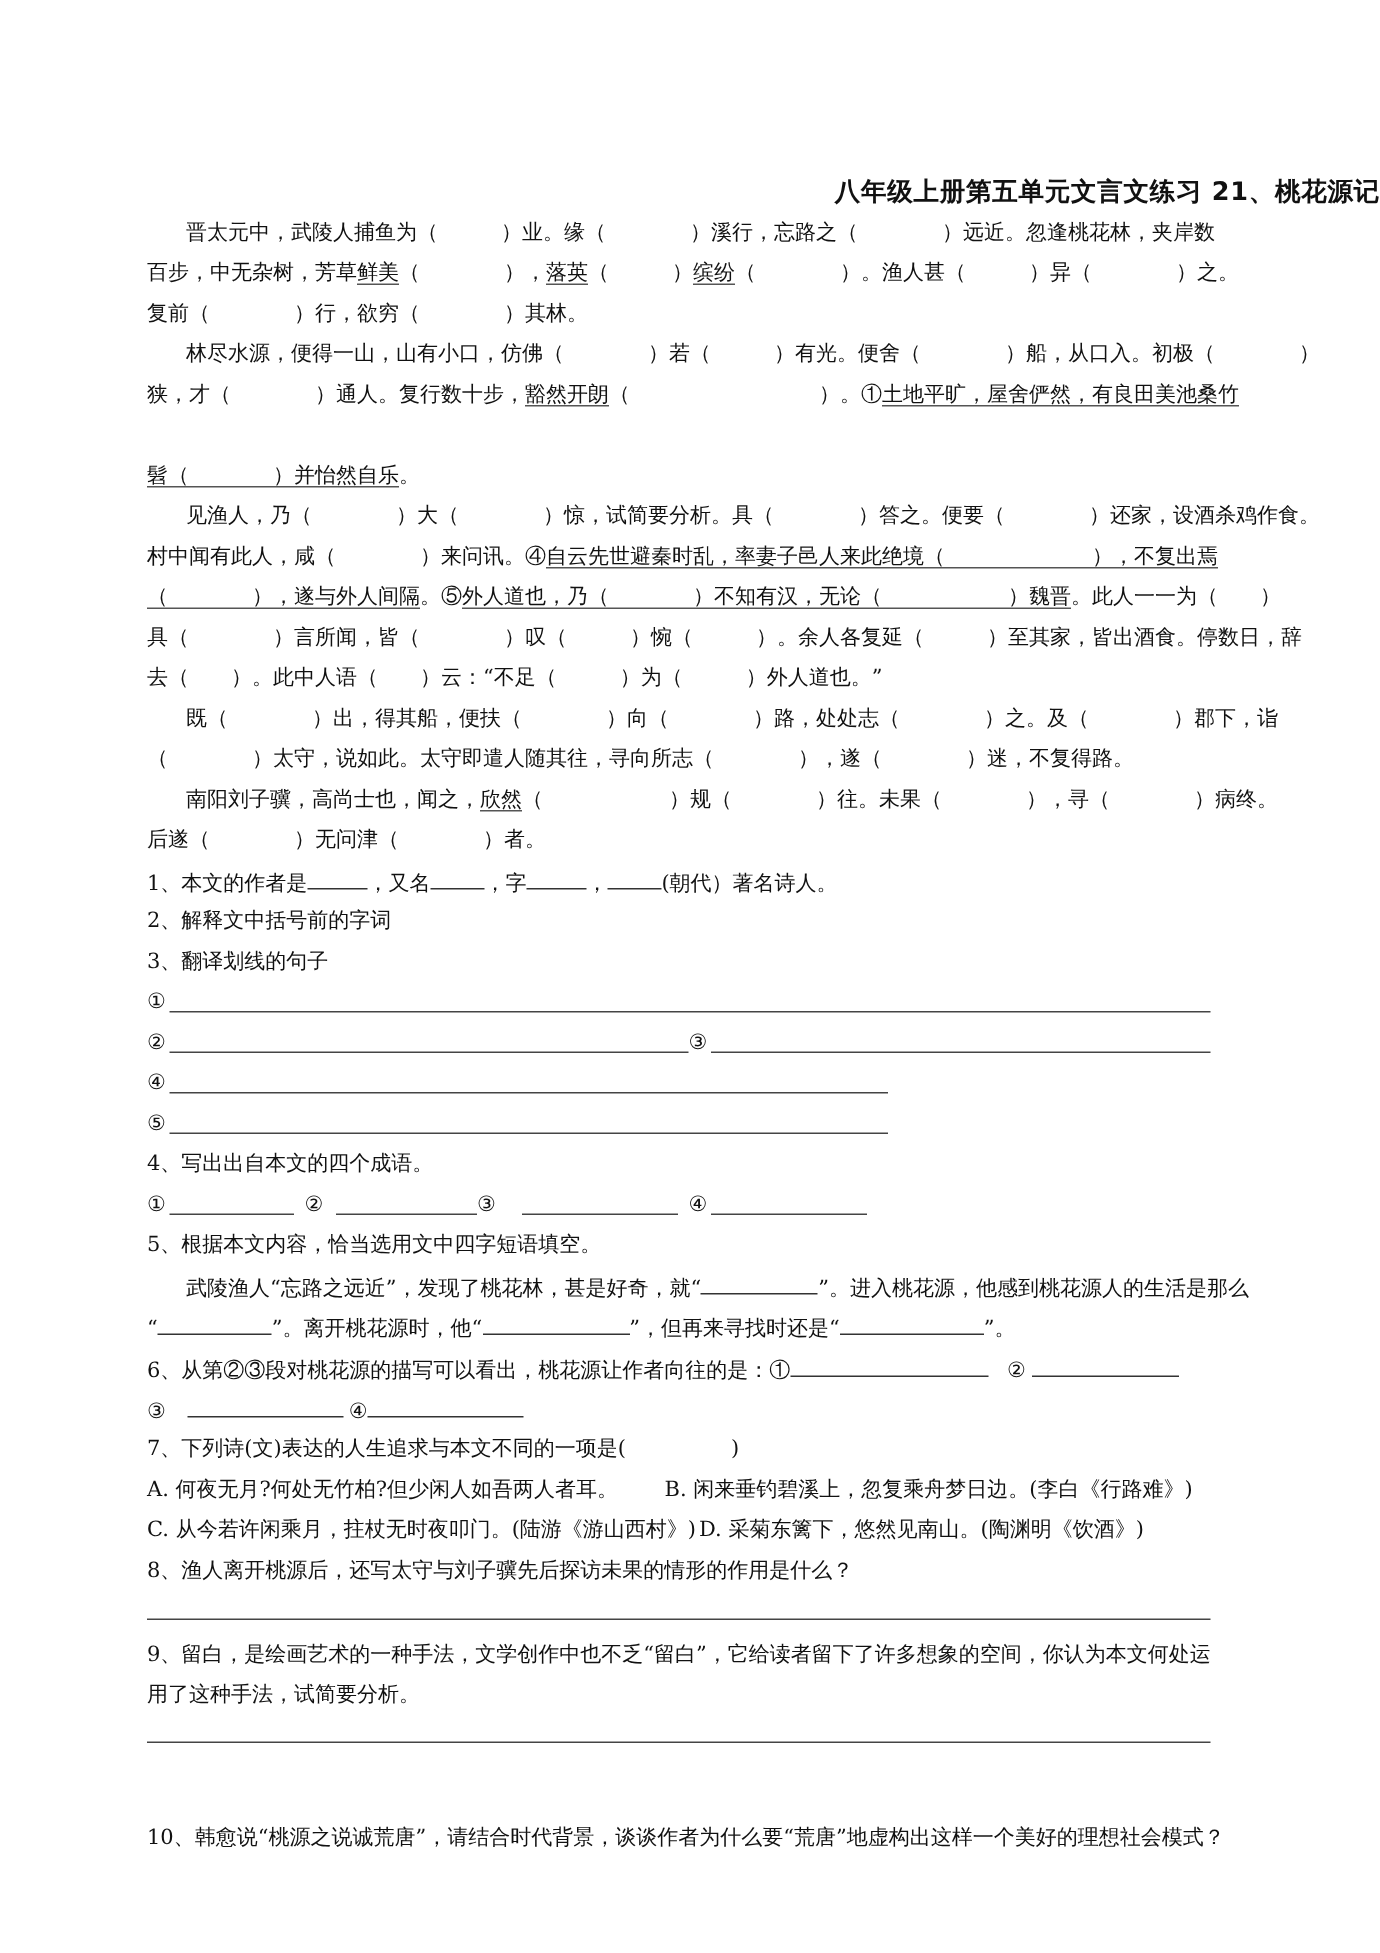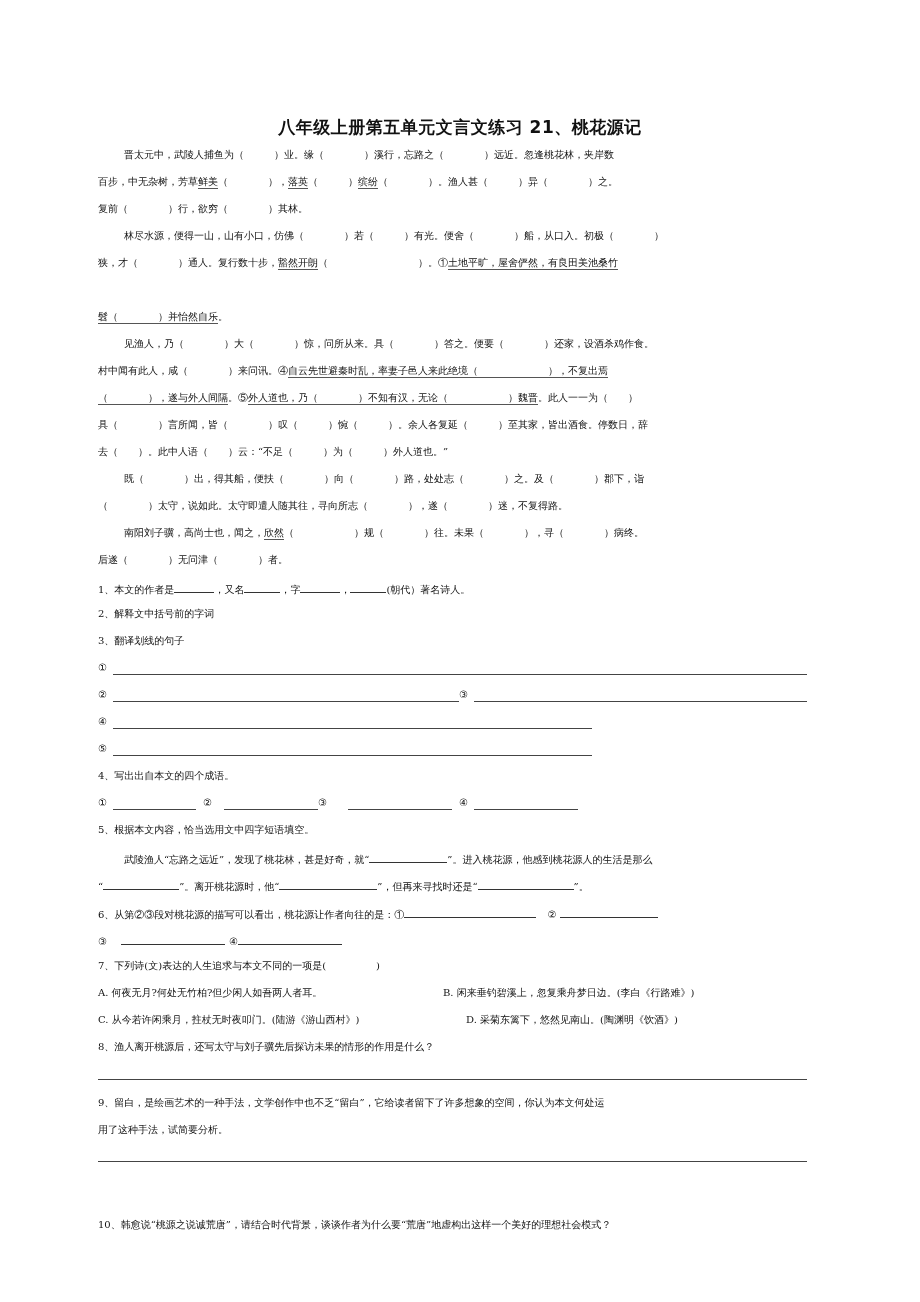--- a/index.html
+++ b/index.html
@@ -3,27 +3,27 @@
 <meta charset="utf-8">
 <style>
   html, body { margin: 0; padding: 0; background: #ffffff; }
   body {
     width: 920px; height: 1302px; position: relative; overflow: hidden;
     font-family: "DejaVu Serif", "Liberation Serif", serif;
     color: #111;
   }
   .page { position: absolute; left: 0; top: 0; width: 920px; height: 1302px; }
   .title {
-    position: absolute; left: 0; top: 116px; width: 920px; text-align: center;
+    position: absolute; left: 0; top: 116px; width: 920px; text-align: right;
     font-family: "DejaVu Sans", "Liberation Sans", sans-serif;
     font-weight: bold; font-size: 17px; letter-spacing: 0.5px;
   }
   .line {
     position: absolute; left: 98px; width: 730px;
-    font-size: 10px; white-space: nowrap; line-height: 18px;
+    font-size: 14px; white-space: nowrap; line-height: 18px;
   }
   .indent { left: 124px; }
   .u { text-decoration: underline; text-decoration-color: #555; text-underline-offset: 3px; }
   .blank { display: inline-block; border-bottom: 1px solid #333; height: 14px; vertical-align: baseline; }
   .rule { position: absolute; height: 0; border-top: 1px solid #444; }
   .sp { display: inline-block; }
 </style>
 </head>
 <body>
 
@@ -38,21 +38,21 @@
   </div>
 
   <div class="line indent" style="top:227px">林尽水源，便得一山，山有小口，仿佛（　　　　）若（　　　）有光。便舍（　　　　）船，从口入。初极（　　　　）</div>
   <div class="line" style="top:254px">
     <span>狭，才（　　　　）通人。复行数十步，</span><span class="u">豁然开朗</span><span>（　　　　　　　　　）。①</span><span class="u">土地平旷，屋舍俨然，有良田美池桑竹</span>
   </div>
   <div class="line" style="top:308px">
     <span class="u">髫（　　　　）并怡然自乐</span><span>。</span>
   </div>
 
-  <div class="line indent" style="top:335px">见渔人，乃（　　　　）大（　　　　）惊，问所从来。具（　　　　）答之。便要（　　　　）还家，设酒杀鸡作食。</div>
+  <div class="line indent" style="top:335px">见渔人，乃（　　　　）大（　　　　）惊，试简要分析。具（　　　　）答之。便要（　　　　）还家，设酒杀鸡作食。</div>
   <div class="line" style="top:362px">
     <span>村中闻有此人，咸（　　　　）来问讯。④</span><span class="u">自云先世避秦时乱，率妻子邑人来此绝境（　　　　　　　），不复出焉</span>
   </div>
   <div class="line" style="top:389px">
     <span class="u">（　　　　），遂与外人间隔</span><span>。⑤</span><span class="u">外人道也，乃（　　　　）不知有汉，无论（　　　　　　）魏晋</span><span>。此人一一为（　　）</span>
   </div>
   <div class="line" style="top:416px">具（　　　　）言所闻，皆（　　　　）叹（　　　）惋（　　　）。余人各复延（　　　）至其家，皆出酒食。停数日，辞</div>
   <div class="line" style="top:443px">去（　　）。此中人语（　　）云：“不足（　　　）为（　　　）外人道也。”</div>
 
   <div class="line indent" style="top:470px">既（　　　　）出，得其船，便扶（　　　　）向（　　　　）路，处处志（　　　　）之。及（　　　　）郡下，诣</div>

